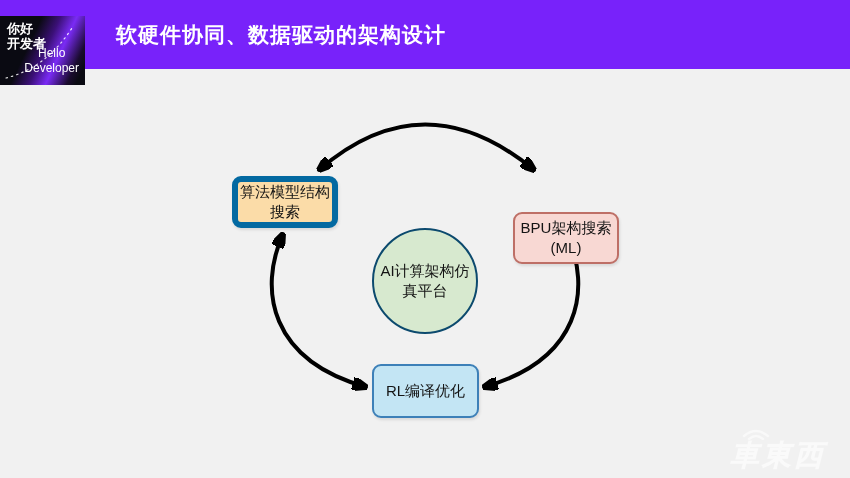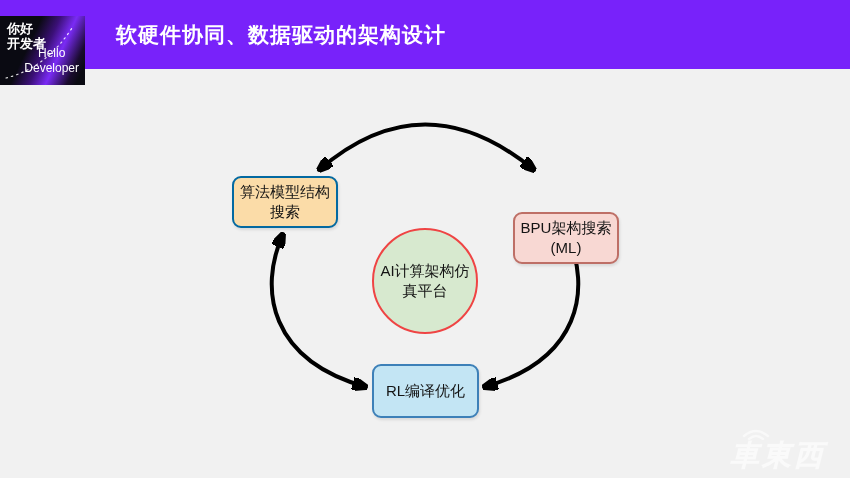--- a/index.html
+++ b/index.html
@@ -36,29 +36,29 @@
   .logo-arc{position:absolute;left:0;top:0;}
   
   .node{
     position:absolute;display:flex;align-items:center;justify-content:center;
     text-align:center;font-size:15px;line-height:1.35;color:#141414;font-weight:500;
     white-space:pre-line;box-sizing:border-box;
     box-shadow:1px 2px 3px rgba(0,0,0,0.10);
   }
   .node-algo{
     left:232px;top:176px;width:106px;height:52px;
-    background:#FBDCA8;border:2px solid #0369a1;border-radius:9px;
+    background:#FBDCA8;border:6px solid #0369a1;border-radius:9px;
   }
   .node-bpu{
     left:513px;top:176px;width:106px;height:52px;
     background:#F8D8D3;border:2px solid #BE6F66;border-radius:9px;margin-top:36px;
   }
   .node-sim{
     left:372px;top:228px;width:106px;height:106px;
-    background:#D7E9CF;border:2px solid #ef4444;border-radius:50%;
+    background:#D7E9CF;border:2px solid #0c4a6e;border-radius:50%;
     box-shadow:none;
   }
   .node-rl{
     left:372px;top:364px;width:107px;height:54px;
     background:#C3E5F4;border:2px solid #3D80B8;border-radius:9px;
   }
   
   .arrows{position:absolute;left:0;top:0;pointer-events:none;}
   .arrows path{stroke:#000;stroke-width:4;fill:none;stroke-linecap:round;}
   

